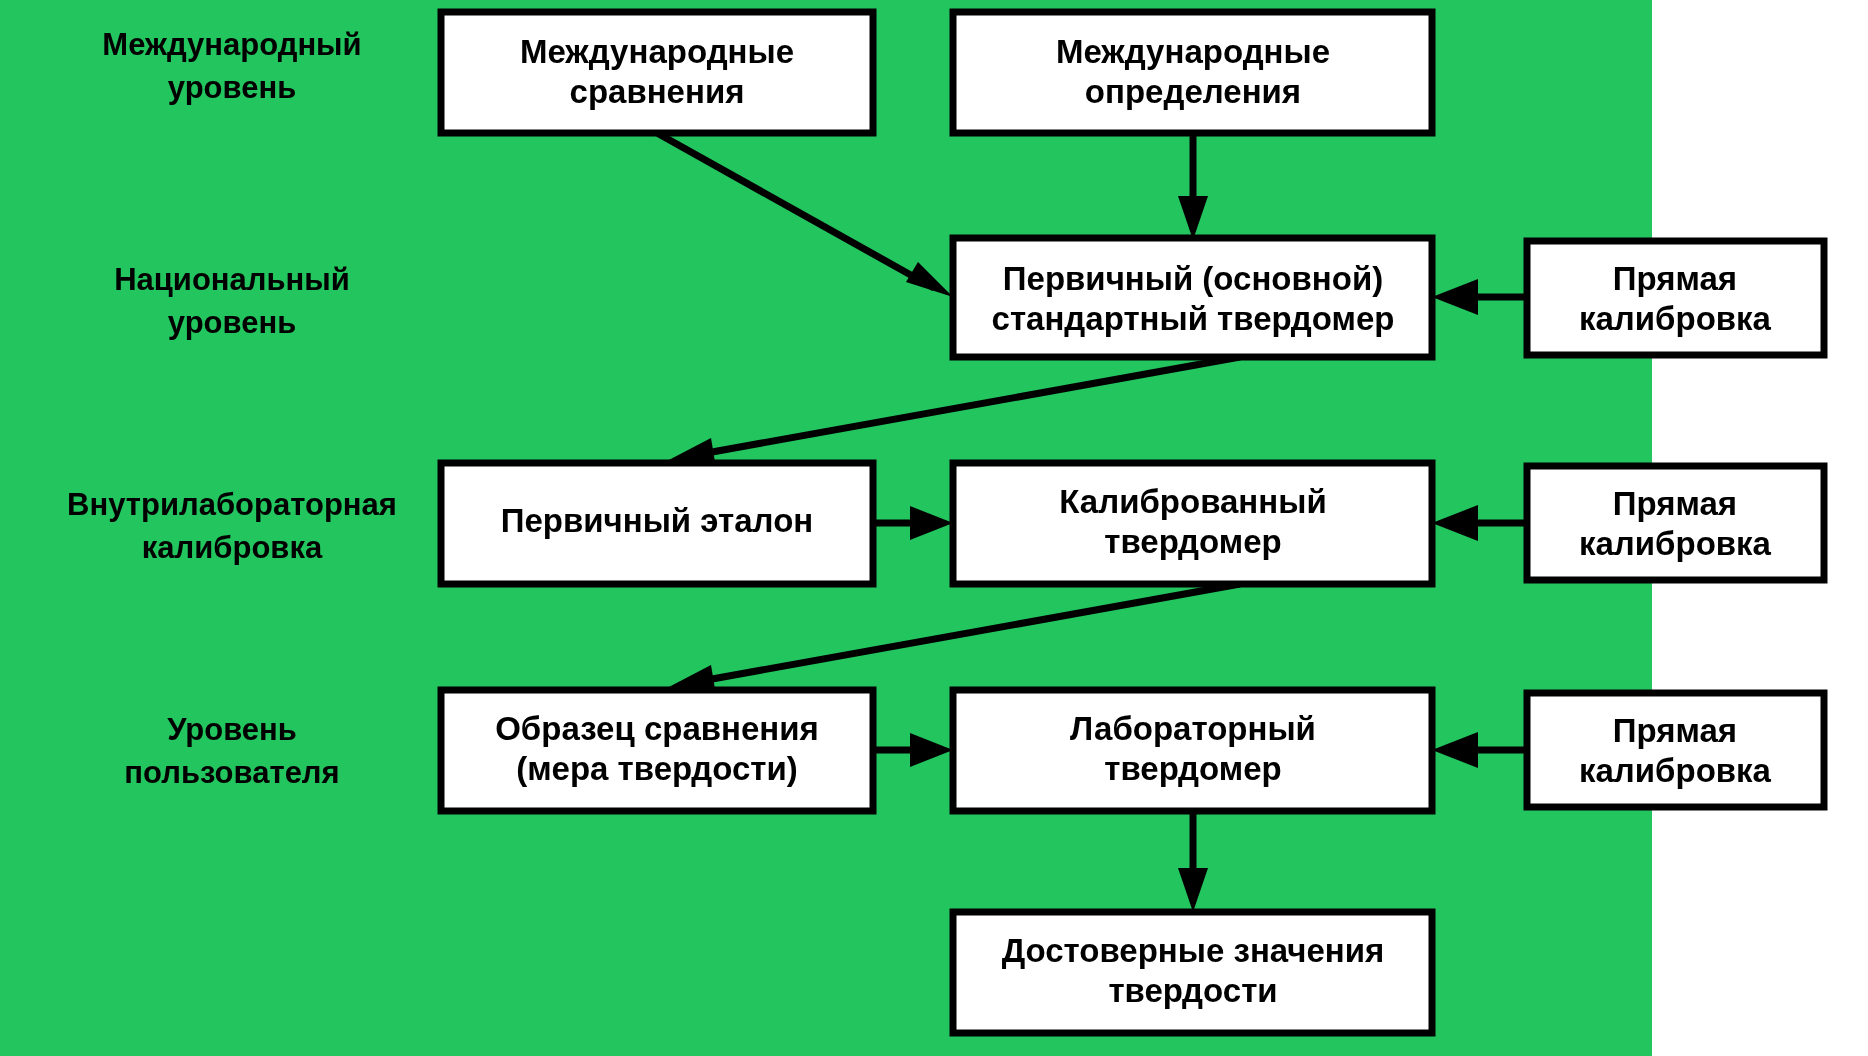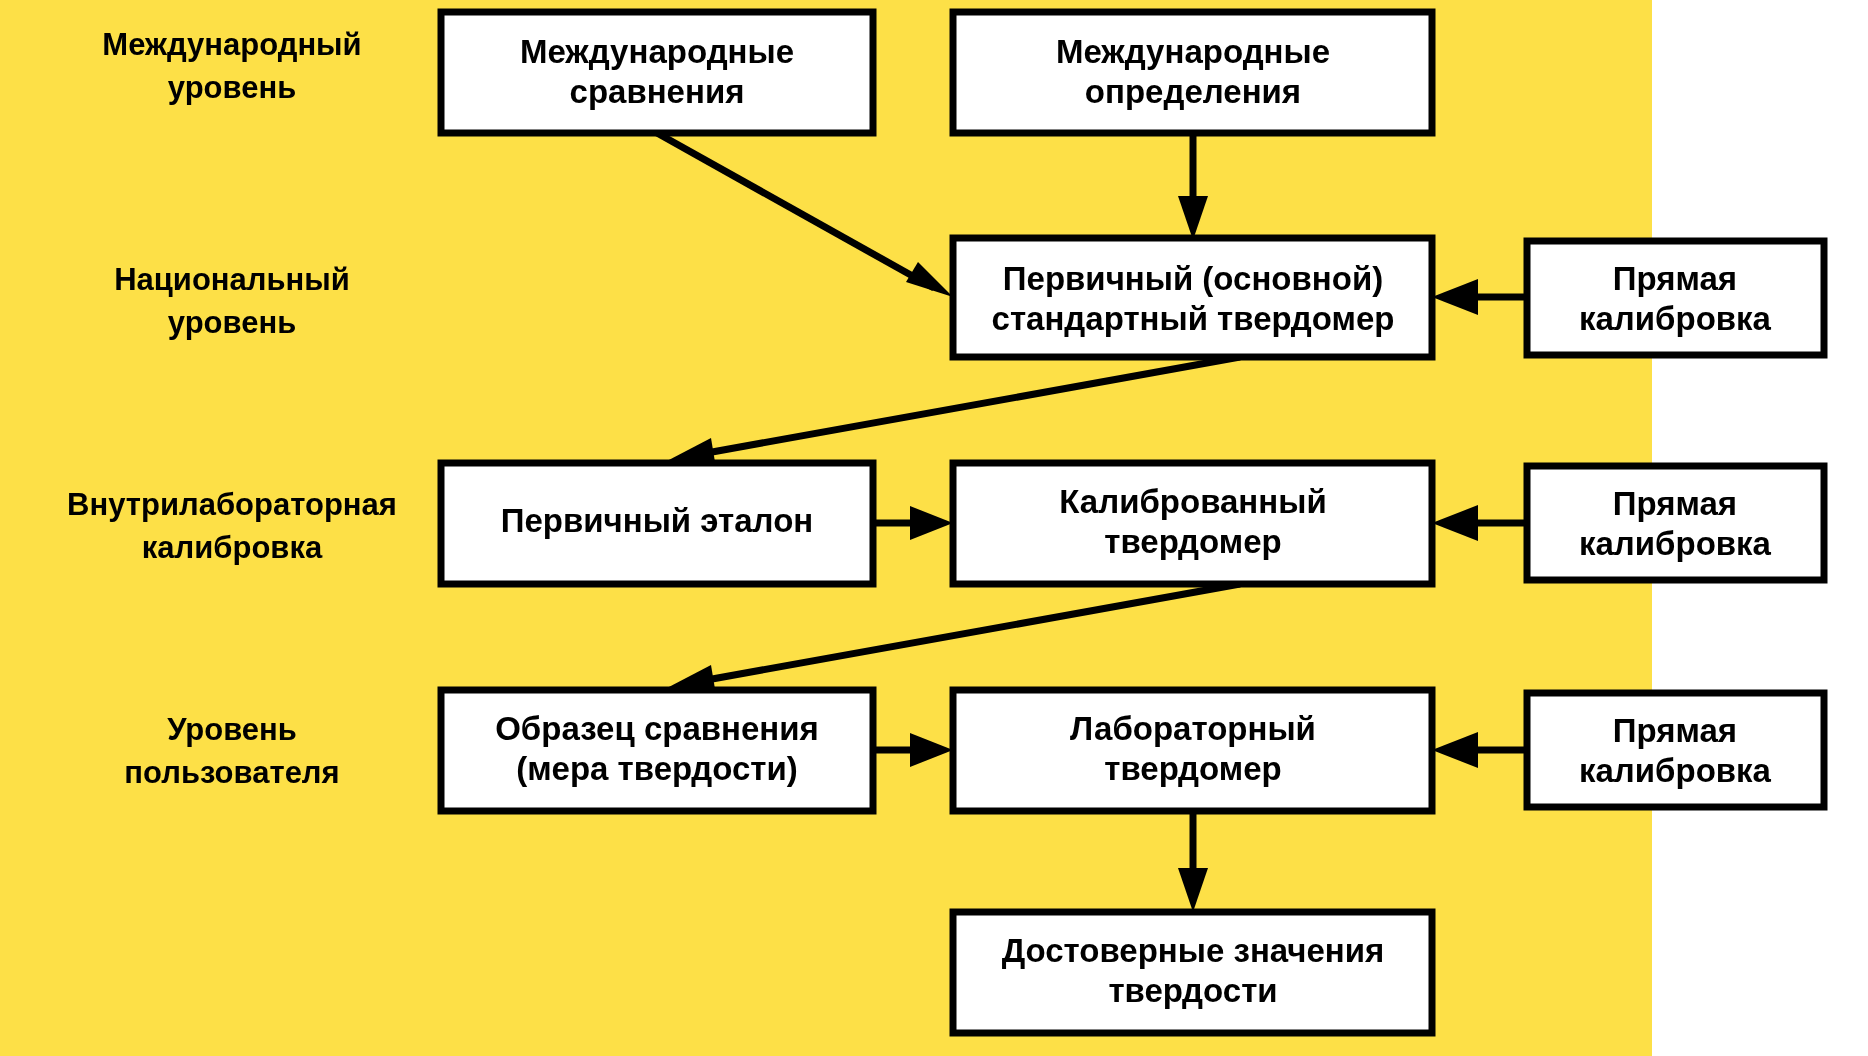--- a/index.html
+++ b/index.html
@@ -10,21 +10,21 @@
   body {
     width: 1868px;
     height: 1056px;
     font-family: "Liberation Sans", sans-serif;
     overflow: hidden;
   }
   #diagram-root {
     position: relative;
     width: 1652px;
     height: 1056px;
-    background: #fde047;
+    background: #22c55e;
   }
   svg#diagram-svg {
     position: absolute;
     left: 0;
     top: 0;
     width: 1868px;
     height: 1056px;
     display: block;
   }
   .node-box {

